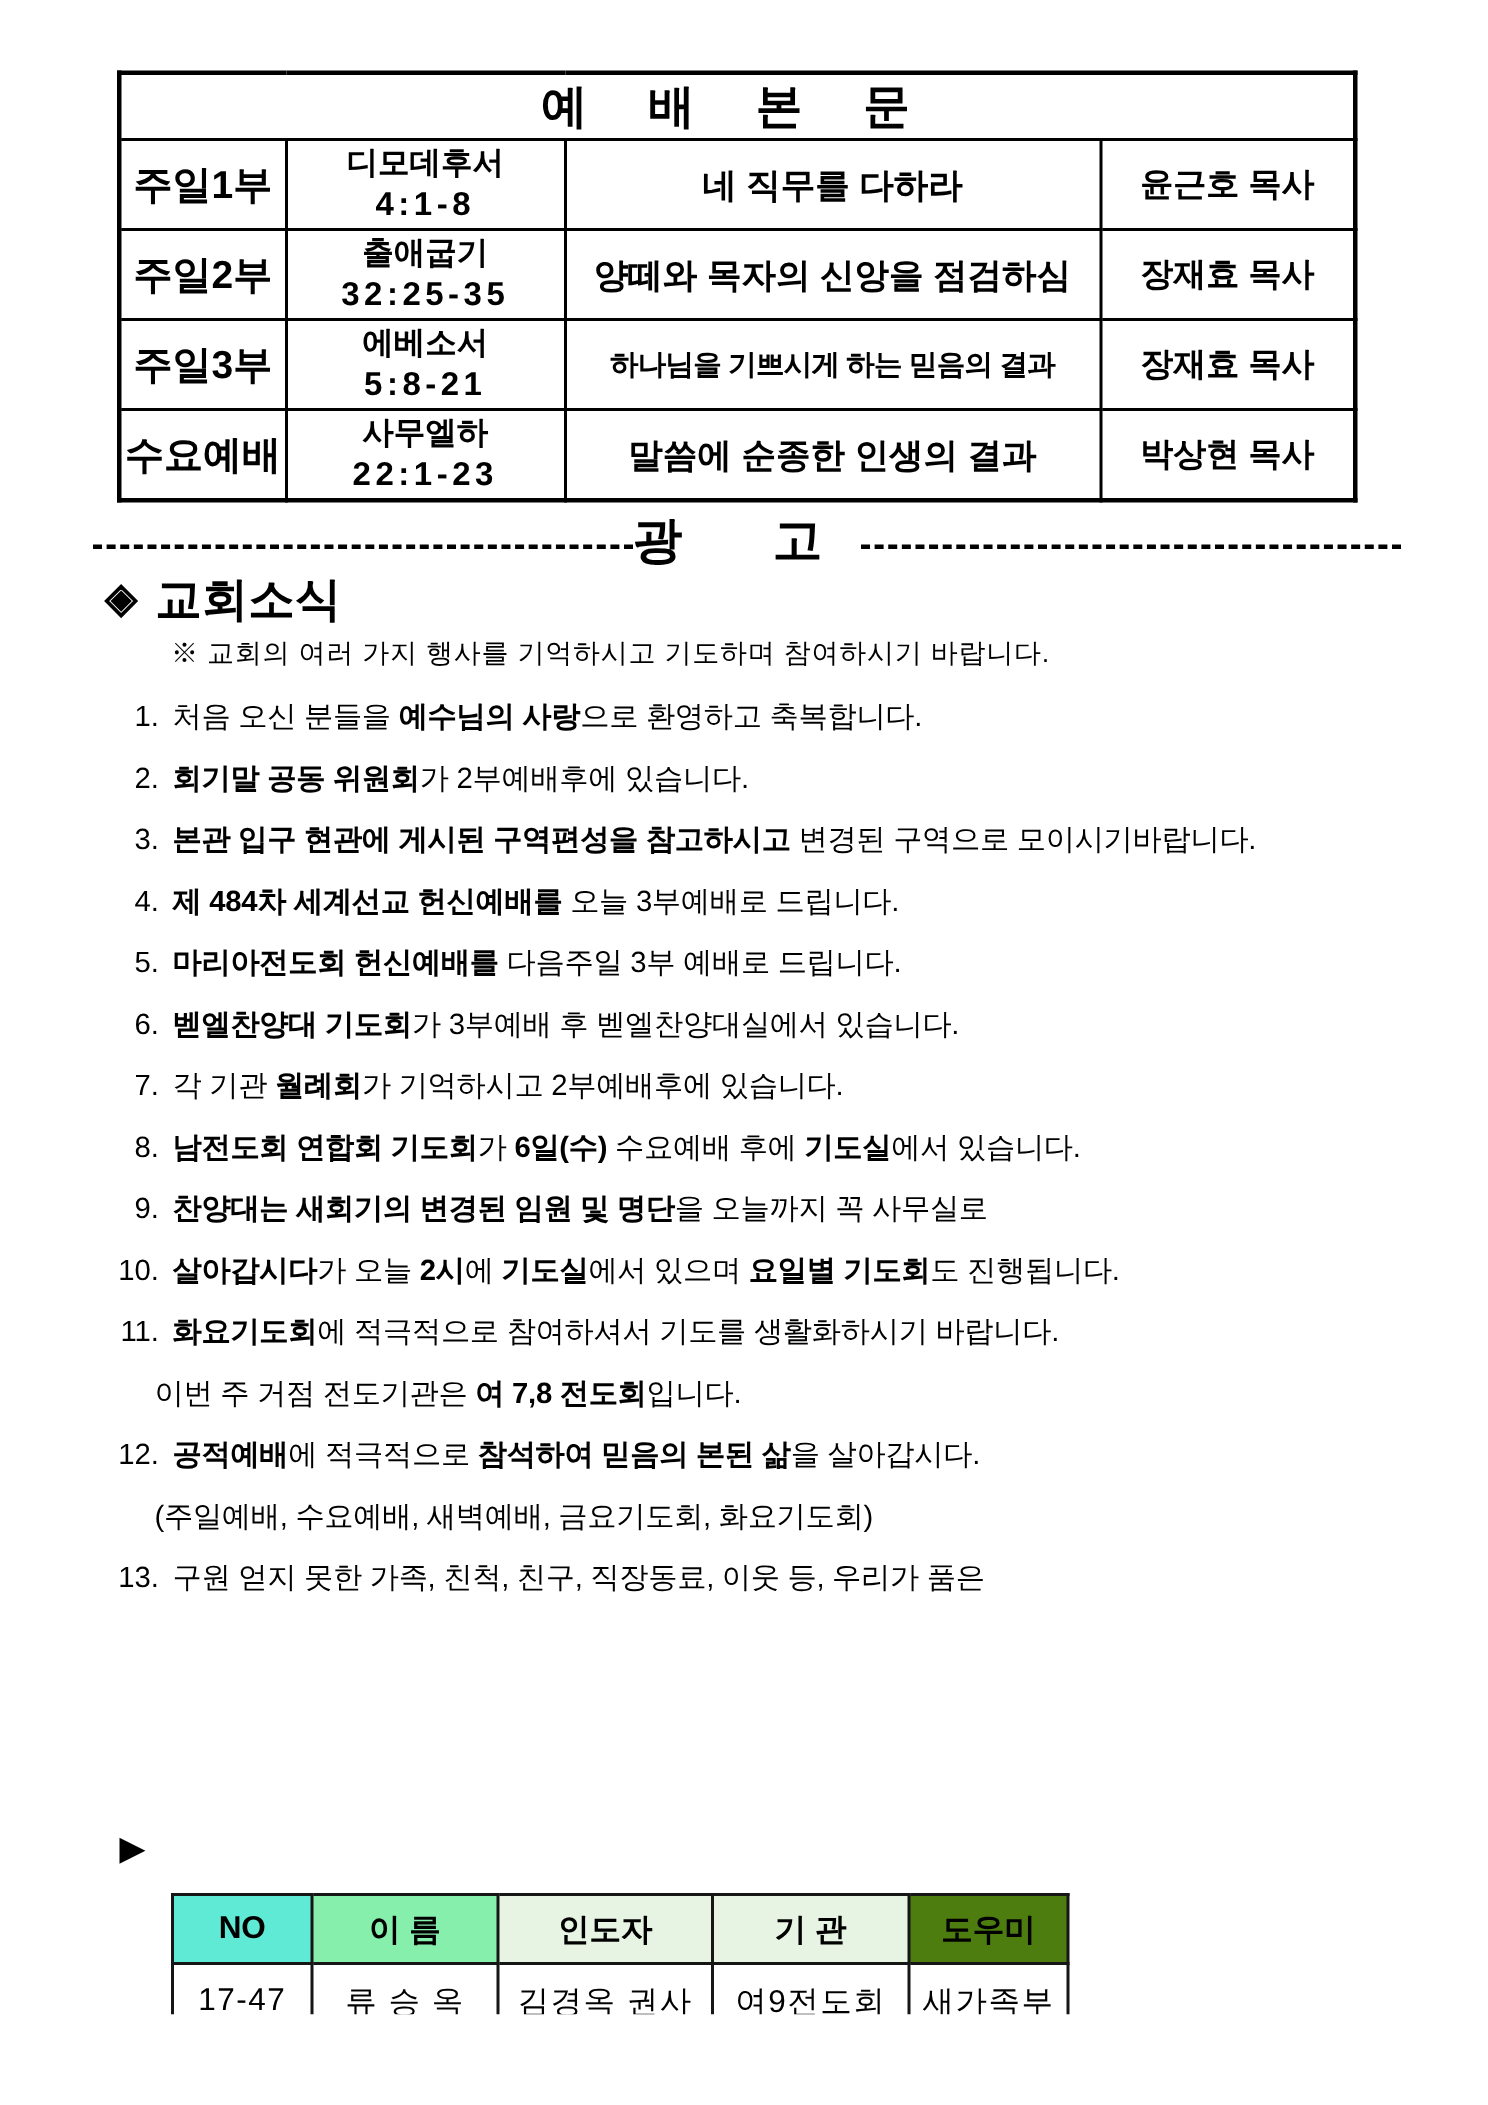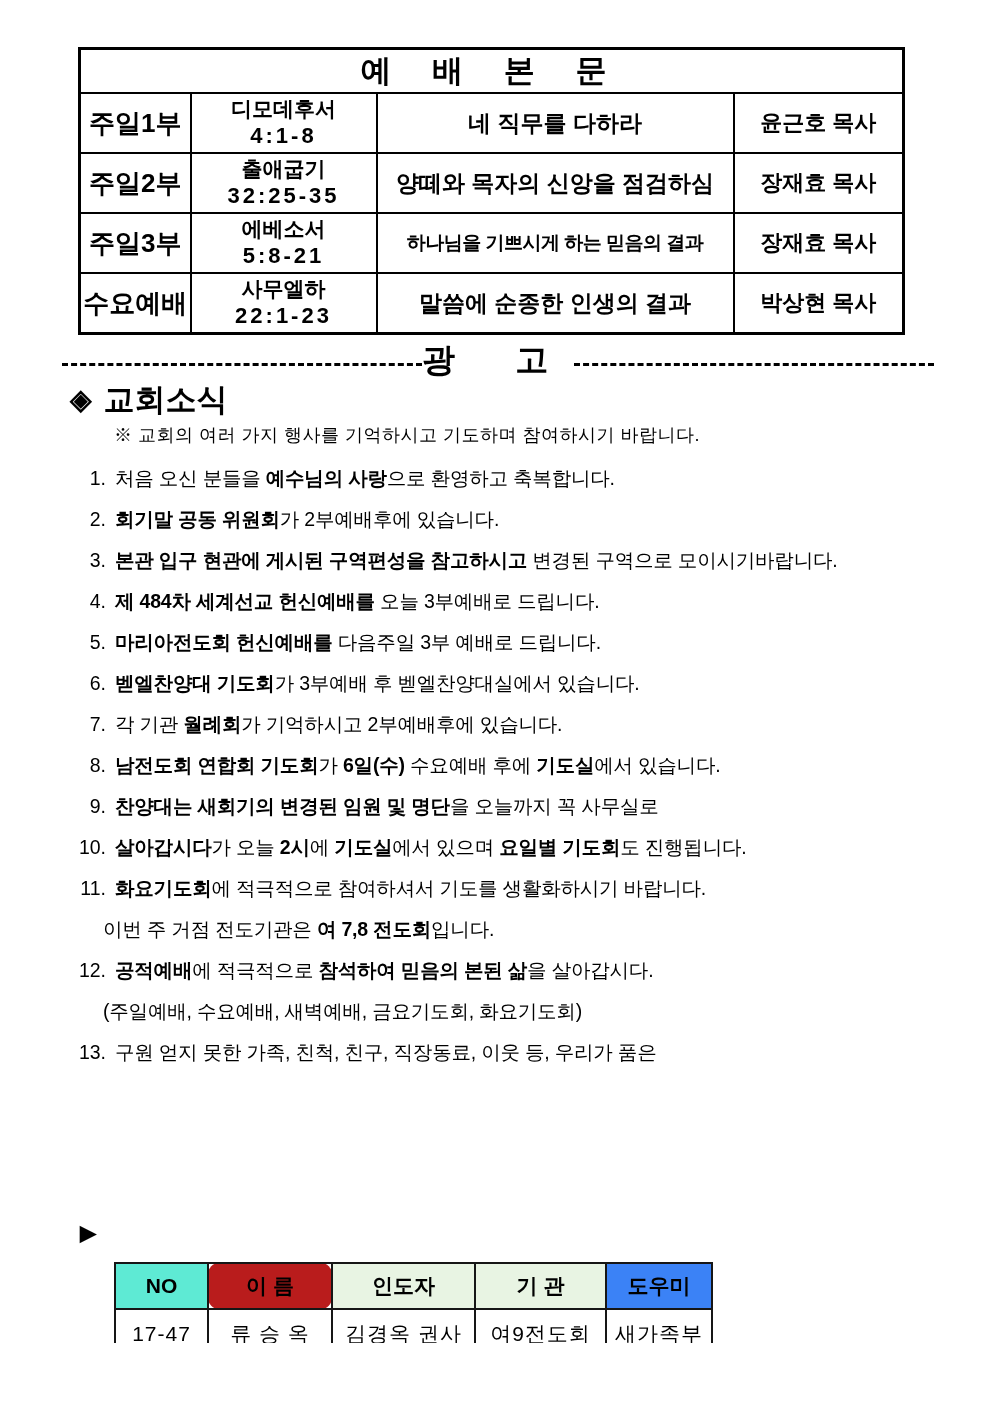--- a/index.html
+++ b/index.html
@@ -293,24 +293,24 @@
     <colgroup>
       <col style="width:93px">
         <col style="width:124px">
         <col style="width:143px">
         <col style="width:131px">
         <col style="width:106px">
     </colgroup>
     <thead>
       <tr>
           <th style="background: #5eead4;">NO</th>
-          <th style="background: #b91c1c; border-radius: 11px;">이 름</th>
+          <th style="background: #86efac;">이 름</th>
           <th style="background: rgb(232, 244, 227);">인도자</th>
           <th style="background: rgb(232, 244, 227);">기 관</th>
-          <th style="background: #3b82f6;">도우미</th>
+          <th style="background: #4d7c0f;">도우미</th>
         </tr>
     </thead>
     <tbody>
         <tr>
           <td>17-47</td>
           <td>류 승 옥</td>
           <td>김경옥 권사</td>
           <td>여9전도회</td>
           <td>새가족부</td>
         </tr>

